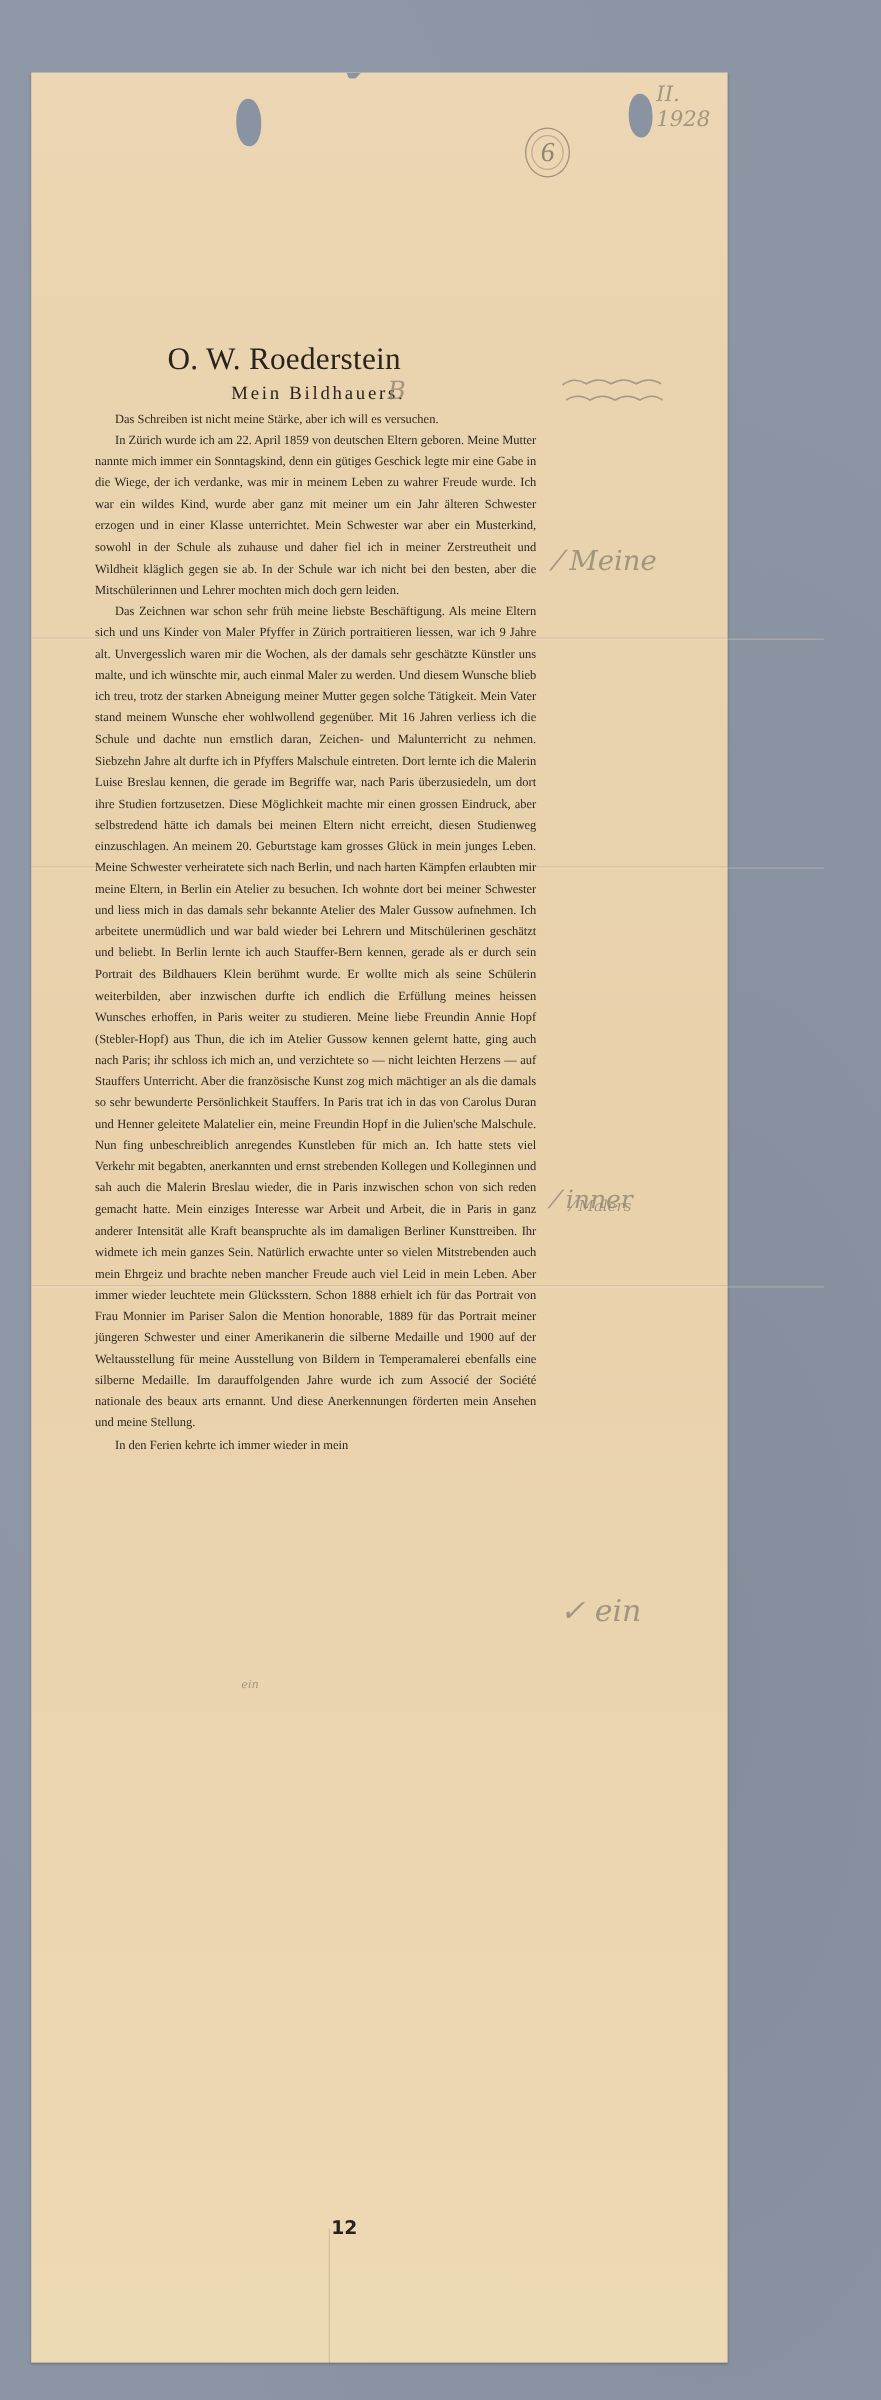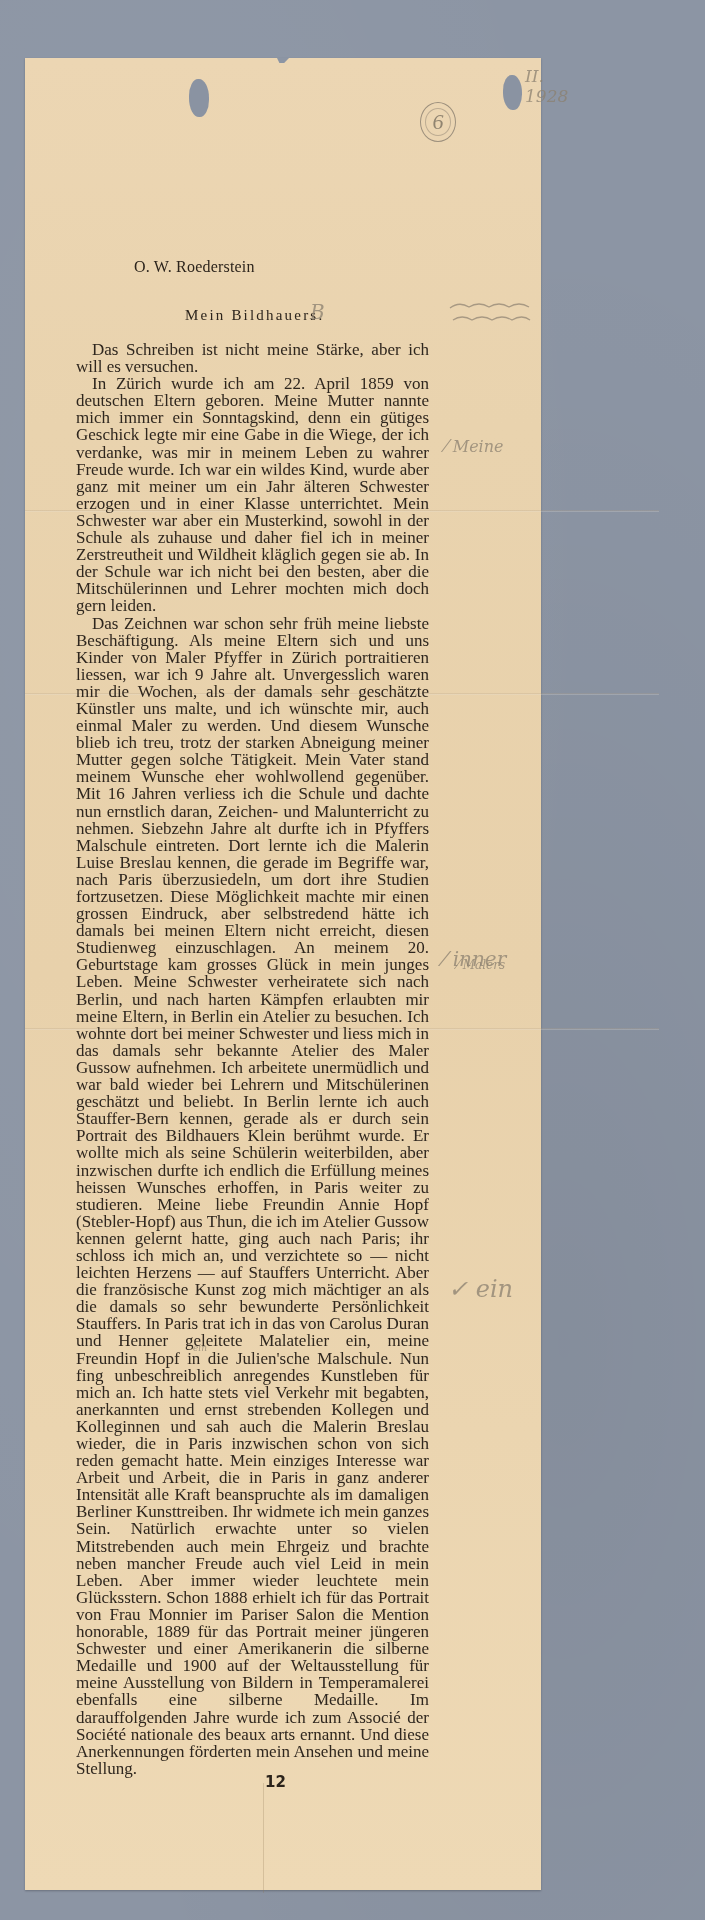--- a/index.html
+++ b/index.html
@@ -9,21 +9,21 @@
     position:relative;
     font-family:"Liberation Serif","DejaVu Serif",serif;
   }
   .bg-texture {
     position:absolute; inset:0;
     background:
       radial-gradient(ellipse at 20% 30%, rgba(255,255,255,0.04), transparent 60%),
       radial-gradient(ellipse at 80% 70%, rgba(0,0,0,0.05), transparent 60%);
   }
   .paper {
-    position:absolute; left:25px; top:58px; width:516px; height:1832px;
+    position:absolute; left:25px; top:58px; width:557px; height:1832px;
     background:linear-gradient(180deg,#ecd6b3 0%,#e9d3ae 20%,#e8d1ab 50%,#ebd5b0 75%,#eed9b5 100%);
     box-shadow:0 1px 2px rgba(0,0,0,0.25);
   }
   .fold {
     position:absolute; left:0; width:634px; height:2px;
     background:linear-gradient(180deg, rgba(150,125,90,0.25), rgba(255,255,255,0.25));
   }
   .hole {
     position:absolute; background:#8a93a2; border-radius:45% 50% 45% 50%;
   }
@@ -38,30 +38,30 @@
     position:absolute; left:395px; top:44px; width:34px; height:38px;
     border:1.5px solid #8a7f70; border-radius:50%;
     display:flex; align-items:center; justify-content:center;
     color:#7a7060; font-size:22px; font-style:italic; opacity:0.8;
   }
   .circle-num::after {
     content:""; position:absolute; left:4px; top:5px; right:4px; bottom:5px;
     border:1px solid #8a7f70; border-radius:50%; opacity:0.6;
   }
   .author {
-    position:absolute; left:109px; top:200px; font-size:16px; color:#2c241c;
+    position:absolute; left:109px; top:216px; font-size:25px; color:#2c241c;
     letter-spacing:0.2px;
   }
   .subtitle {
     position:absolute; left:160px; top:249px; font-size:15px; color:#2c241c;
     letter-spacing:2.2px;
   }
   .body-text {
-    position:absolute; left:51px; top:283px; width:353px;
-    font-size:17px; line-height:17.1px; color:#2e261e;
+    position:absolute; left:51px; top:269px; width:353px;
+    font-size:10px; line-height:17.1px; color:#2e261e;
     text-align:justify; hyphens:manual;
   }
   .body-text p { margin:0; text-indent:16px; }
   .page-num {
     position:absolute; left:240px; top:1715px; font-family:"DejaVu Sans",sans-serif;
     font-weight:bold; font-size:15px; color:#2b231b;
   }
   .crease-v {
     position:absolute; left:238px; top:1725px; width:1px; height:110px;
     background:rgba(140,115,80,0.25);
@@ -92,23 +92,24 @@
   <div class="pencil" style="left:285px;top:242px;font-size:20px;">B</div>
   <svg style="position:absolute;left:422px;top:241px;" width="85" height="30" viewBox="0 0 85 30">
     <path d="M3 9 Q12 2 22 8 Q32 2 42 8 Q52 2 62 8 Q72 2 82 8" stroke="#8b8070" stroke-width="1.3" fill="none" opacity="0.7"></path>
     <path d="M6 21 Q15 15 25 21 Q35 15 45 21 Q55 15 65 21 Q75 15 83 21" stroke="#8b8070" stroke-width="1.3" fill="none" opacity="0.7"></path>
   </svg>
 
   <div class="body-text">
     <p>Das Schreiben ist nicht meine Stärke, aber ich will es versuchen.</p>
     <p>In Zürich wurde ich am 22. April 1859 von deutschen Eltern geboren. Meine Mutter nannte mich immer ein Sonntagskind, denn ein gütiges Geschick legte mir eine Gabe in die Wiege, der ich verdanke, was mir in meinem Leben zu wahrer Freude wurde. Ich war ein wildes Kind, wurde aber ganz mit meiner um ein Jahr älteren Schwester erzogen und in einer Klasse unterrichtet. Mein Schwester war aber ein Musterkind, sowohl in der Schule als zuhause und daher fiel ich in meiner Zerstreutheit und Wildheit kläglich gegen sie ab. In der Schule war ich nicht bei den besten, aber die Mitschülerinnen und Lehrer mochten mich doch gern leiden.</p>
     <p>Das Zeichnen war schon sehr früh meine liebste Beschäftigung. Als meine Eltern sich und uns Kinder von Maler Pfyffer in Zürich portraitieren liessen, war ich 9 Jahre alt. Unvergesslich waren mir die Wochen, als der damals sehr geschätzte Künstler uns malte, und ich wünschte mir, auch einmal Maler zu werden. Und diesem Wunsche blieb ich treu, trotz der starken Abneigung meiner Mutter gegen solche Tätigkeit. Mein Vater stand meinem Wunsche eher wohlwollend gegenüber. Mit 16 Jahren verliess ich die Schule und dachte nun ernstlich daran, Zeichen- und Malunterricht zu nehmen. Siebzehn Jahre alt durfte ich in Pfyffers Malschule eintreten. Dort lernte ich die Malerin Luise Breslau kennen, die gerade im Begriffe war, nach Paris überzusiedeln, um dort ihre Studien fortzusetzen. Diese Möglichkeit machte mir einen grossen Eindruck, aber selbstredend hätte ich damals bei meinen Eltern nicht erreicht, diesen Studienweg einzuschlagen. An meinem 20. Geburtstage kam grosses Glück in mein junges Leben. Meine Schwester verheiratete sich nach Berlin, und nach harten Kämpfen erlaubten mir meine Eltern, in Berlin ein Atelier zu besuchen. Ich wohnte dort bei meiner Schwester und liess mich in das damals sehr bekannte Atelier des Maler Gussow aufnehmen. Ich arbeitete unermüdlich und war bald wieder bei Lehrern und Mitschülerinen geschätzt und beliebt. In Berlin lernte ich auch Stauffer-Bern kennen, gerade als er durch sein Portrait des Bildhauers Klein berühmt wurde. Er wollte mich als seine Schülerin weiterbilden, aber inzwischen durfte ich endlich die Erfüllung meines heissen Wunsches erhoffen, in Paris weiter zu studieren. Meine liebe Freundin Annie Hopf (Stebler-Hopf) aus Thun, die ich im Atelier Gussow kennen gelernt hatte, ging auch nach Paris; ihr schloss ich mich an, und verzichtete so — nicht leichten Herzens — auf Stauffers Unterricht. Aber die französische Kunst zog mich mächtiger an als die damals so sehr bewunderte Persönlichkeit Stauffers. In Paris trat ich in das von Carolus Duran und Henner geleitete Malatelier ein, meine Freundin Hopf in die Julien'sche Malschule. Nun fing unbeschreiblich anregendes Kunstleben für mich an. Ich hatte stets viel Verkehr mit begabten, anerkannten und ernst strebenden Kollegen und Kolleginnen und sah auch die Malerin Breslau wieder, die in Paris inzwischen schon von sich reden gemacht hatte. Mein einziges Interesse war Arbeit und Arbeit, die in Paris in ganz anderer Intensität alle Kraft beanspruchte als im damaligen Berliner Kunsttreiben. Ihr widmete ich mein ganzes Sein. Natürlich erwachte unter so vielen Mitstrebenden auch mein Ehrgeiz und brachte neben mancher Freude auch viel Leid in mein Leben. Aber immer wieder leuchtete mein Glücksstern. Schon 1888 erhielt ich für das Portrait von Frau Monnier im Pariser Salon die Mention honorable, 1889 für das Portrait meiner jüngeren Schwester und einer Amerikanerin die silberne Medaille und 1900 auf der Weltausstellung für meine Ausstellung von Bildern in Temperamalerei ebenfalls eine silberne Medaille. Im darauffolgenden Jahre wurde ich zum Associé der Société nationale des beaux arts ernannt. Und diese Anerkennungen förderten mein Ansehen und meine Stellung.</p>
+    <p>In den Ferien kehrte ich immer wieder in mein</p>
   </div>
 
-  <div class="pencil" style="left:420px;top:379px;font-size:16px;">⁄ Meine</div>
+  <div class="pencil" style="left:420px;top:379px;font-size:22px;">⁄ Meine</div>
   <div class="pencil" style="left:432px;top:900px;font-size:12px;">⁄ Malers</div>
   <div class="pencil" style="left:418px;top:889px;font-size:20px;">⁄ inner</div>
   <div class="pencil" style="left:423px;top:1217px;font-size:24px;">✓ ein</div>
   <div class="pencil" style="left:168px;top:1285px;font-size:9px;">ein</div>
 
   <div class="page-num">12</div>
   <div class="crease-v"></div>
 </div>
 
 </body></html>

